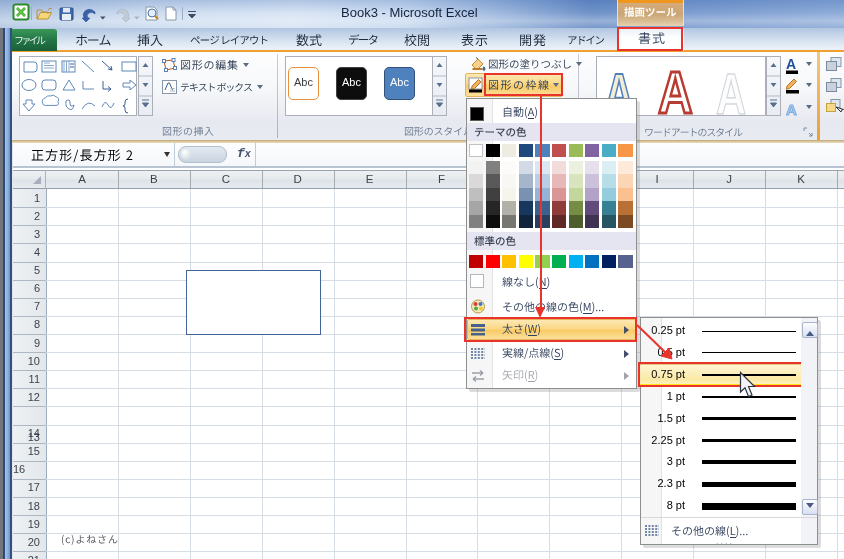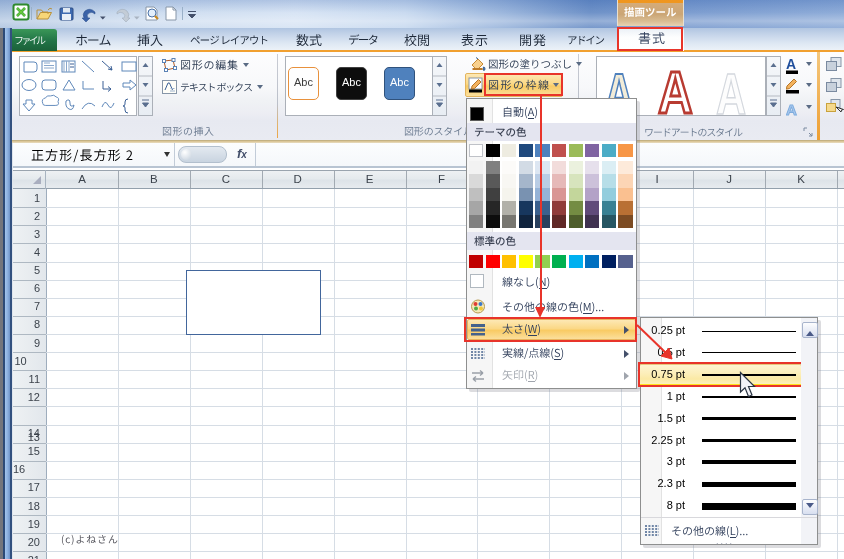--- a/index.html
+++ b/index.html
@@ -1,15 +1,16 @@
 <!DOCTYPE html>
 <html><head><meta charset="utf-8"><style>html,body{margin:0;padding:0;}*{box-sizing:border-box;}body{font-family:"Liberation Sans",sans-serif;}</style></head><body>
 <div style="position:relative;width:844px;height:559px;overflow:hidden;background:#fff">
 <div style="position:absolute;left:0;top:0;width:844px;height:28px;background:linear-gradient(90deg,#a9c0de 0%,#c8d9ee 18%,#d3e1f3 35%,#c3d6ee 48%,#8fadd8 60%,#5f86c2 70%,#6f93cb 82%,#82a3d4 100%)"></div>
 <div style="position:absolute;left:0;top:0;width:844px;height:28px;background:linear-gradient(180deg,rgba(70,110,180,0.25) 0%,rgba(255,255,255,0.1) 45%,rgba(255,255,255,0.35) 75%,rgba(255,255,255,0.15) 100%)"></div>
+<div style="position:absolute;left:341px;top:5px;width:200px;height:18px;font-size:13px;color:#16233f">Book3  -  Microsoft Excel</div>
 <svg style="position:absolute;left:12px;top:3px" width="200" height="22" fill="none">
 <rect x="1.5" y="1.5" width="15" height="15" rx="2" fill="#fff" stroke="#2e8a2e" stroke-width="2"></rect>
 <path d="M5 5 L13 13 M13 5 L5 13" stroke="#3aa33a" stroke-width="2.6"></path>
 <path d="M5 5 L13 13 M13 5 L5 13" stroke="#6cc93c" stroke-width="1.4"></path>
 <path d="M19.5 4 v13" stroke="#9ab0c8"></path>
 <path d="M25 16 l3.5 -6.5 h11 l-3.5 6.5 z" fill="#f7d678" stroke="#b8913c"></path>
 <path d="M25 16 v-9 h4.5 l1.5 2 h5 v2" fill="none" stroke="#b8913c"></path>
 <path d="M36 7 q2 -3 4 -1" stroke="#b8913c"></path>
 <rect x="48" y="5" width="13" height="12" rx="1" fill="#3e6ab0" stroke="#2c4d85"></rect>
 <rect x="51" y="5" width="7" height="4.5" fill="#dfe8f2"></rect>
@@ -329,21 +330,21 @@
         <path transform="translate(48.5,0) scale(0.0130,-0.0130)" d="M53 359H947V296H53ZM269 651H819V594H269ZM269 506H819V449H269ZM102 -7Q159 1 236 14Q312 26 398 41Q485 55 570 70L573 8Q493 -7 411 -21Q330 -36 255 -49Q180 -61 120 -72ZM500 342Q554 200 671 107Q788 14 963 -20Q955 -27 947 -38Q939 -49 931 -60Q924 -71 919 -82Q798 -53 705 1Q611 56 544 137Q478 218 437 325ZM844 285 901 246Q863 218 819 191Q774 163 729 138Q684 114 645 94L597 132Q636 151 681 178Q727 204 770 232Q813 260 844 285ZM231 799H850V739H302V332H231ZM230 339H302V-6L230 -15Z"></path>
         <path transform="translate(62.6,0) scale(0.0130,-0.0130)" d="M53 665H947V598H53ZM380 429H781V362H380ZM756 429H828Q828 429 828 423Q827 416 827 408Q827 400 825 394Q816 250 805 161Q794 71 780 23Q766 -25 746 -45Q729 -62 710 -69Q691 -76 662 -77Q637 -79 591 -78Q545 -77 494 -74Q493 -59 486 -40Q480 -20 469 -5Q524 -10 571 -11Q619 -13 638 -13Q655 -13 666 -11Q678 -8 686 -1Q702 14 714 59Q727 105 737 192Q747 279 755 417ZM365 628H443Q439 548 430 467Q421 385 402 305Q382 226 345 154Q308 82 247 22Q186 -38 95 -82Q86 -69 72 -53Q57 -36 44 -26Q131 14 189 70Q246 125 280 192Q314 259 331 333Q349 406 356 481Q362 556 365 628ZM460 841H532V635H460Z"></path>
         <path transform="translate(76.7,0) scale(0.0130,-0.0130)" d="M58 777H572V711H58ZM42 447H586V382H42ZM408 760H477V-78H408ZM175 760H242V440Q242 347 232 254Q223 161 191 75Q159 -11 92 -84Q86 -77 77 -68Q67 -59 57 -51Q47 -43 39 -38Q101 31 129 109Q158 187 166 272Q175 356 175 440ZM848 822 914 795Q878 750 830 706Q781 662 729 625Q677 587 626 559Q617 571 603 585Q589 599 575 609Q624 633 675 667Q726 702 772 742Q818 782 848 822ZM878 547 942 520Q904 472 853 425Q802 378 746 337Q689 297 635 267Q627 278 613 292Q598 307 585 317Q637 343 692 380Q747 417 796 461Q845 504 878 547ZM902 276 968 250Q926 181 865 120Q805 58 733 8Q661 -43 583 -78Q575 -65 561 -49Q547 -33 533 -22Q608 9 678 55Q748 100 806 157Q864 214 902 276Z"></path>
         <path transform="translate(94.8,0) scale(0.0130,-0.0130)" d="M45 0V50Q161 152 236 237Q310 321 346 393Q382 465 382 528Q382 570 367 604Q352 637 322 657Q291 676 244 676Q199 676 160 651Q121 627 90 590L40 638Q84 687 135 716Q185 746 255 746Q320 746 367 719Q414 692 440 644Q466 596 466 531Q466 457 430 382Q393 307 327 229Q262 150 174 67Q203 70 234 72Q266 74 294 74H501V0Z"></path>
       </g>
     </svg>
 <div style="position:absolute;left:164px;top:152px;width:0;height:0;border:3.5px solid transparent;border-top:5px solid #333"></div>
 <div style="position:absolute;left:174px;top:143px;width:1px;height:23px;background:#c2ccd8"></div>
 <div style="position:absolute;left:178px;top:146px;width:49px;height:17px;background:linear-gradient(180deg,#e3e9f0,#c9d4e0);border-radius:8px;border:1px solid #b2bfcd"></div>
 <div style="position:absolute;left:181px;top:149px;width:11px;height:11px;background:radial-gradient(circle at 35% 30%,#ffffff,#c2cedb);border-radius:6px"></div>
-<div style="position:absolute;left:237px;top:146px;font-size:13px;font-style:italic;font-family:Liberation Sans, sans-serif;font-weight:bold;color:#44506b">f<span style="font-size:10px">x</span></div>
+<div style="position:absolute;left:237px;top:146px;font-size:13px;font-style:italic;font-family:Liberation Mono, monospace;font-weight:bold;color:#44506b">f<span style="font-size:10px">x</span></div>
 <div style="position:absolute;left:255px;top:143px;width:1px;height:23px;background:#c2ccd8"></div>
 <div style="position:absolute;left:0;top:28px;width:3px;height:531px;background:#73757c"></div>
 <div style="position:absolute;left:3px;top:28px;width:2px;height:531px;background:#2c4a77"></div>
 <div style="position:absolute;left:5px;top:28px;width:5px;height:531px;background:linear-gradient(90deg,#a3c4ec,#8db1e0 50%,#6f94c9)"></div>
 <div style="position:absolute;left:10px;top:28px;width:2px;height:531px;background:#33517f"></div>
 <div style="position:absolute;left:12px;top:143px;width:1px;height:416px;background:#dfe5ec"></div>
 <div style="position:absolute;left:13px;top:170px;width:831px;height:19px;background:linear-gradient(180deg,#eef1f3 0%,#e5eaed 45%,#dde3e8 55%,#e7ebef 100%);border-top:1px solid #9aa4ae;border-bottom:1px solid #93a0ac"></div>
 <div style="position:absolute;left:13px;top:170px;width:33px;height:19px;border-right:1px solid #a8b4c0"></div>
 <div style="position:absolute;left:33px;top:176px;width:0;height:0;border-left:8px solid transparent;border-bottom:8px solid #a9aebf"></div>
 <div style="position:absolute;left:46px;top:189px;width:798px;height:370px;background:#fff"></div>
@@ -404,21 +405,21 @@
 <div style="position:absolute;left:13px;top:315.8px;width:33px;height:1px;background:#aeb8c2"></div>
 <div style="position:absolute;left:13px;top:300.2px;width:27px;text-align:right;font-size:11px;color:#3c434c">7</div>
 <div style="position:absolute;left:46px;top:334.0px;width:800px;height:1px;background:#d6dde5"></div>
 <div style="position:absolute;left:13px;top:334.0px;width:33px;height:1px;background:#aeb8c2"></div>
 <div style="position:absolute;left:13px;top:318.3px;width:27px;text-align:right;font-size:11px;color:#3c434c">8</div>
 <div style="position:absolute;left:46px;top:352.1px;width:800px;height:1px;background:#d6dde5"></div>
 <div style="position:absolute;left:13px;top:352.1px;width:33px;height:1px;background:#aeb8c2"></div>
 <div style="position:absolute;left:13px;top:336.5px;width:27px;text-align:right;font-size:11px;color:#3c434c">9</div>
 <div style="position:absolute;left:46px;top:370.2px;width:800px;height:1px;background:#d6dde5"></div>
 <div style="position:absolute;left:13px;top:370.2px;width:33px;height:1px;background:#aeb8c2"></div>
-<div style="position:absolute;left:7px;top:354.6px;width:27px;text-align:center;font-size:11px;color:#3c434c">10</div>
+<div style="position:absolute;left:13px;top:354.6px;width:27px;text-align:right;font-size:11px;color:#3c434c">10</div>
 <div style="position:absolute;left:46px;top:388.3px;width:800px;height:1px;background:#d6dde5"></div>
 <div style="position:absolute;left:13px;top:388.3px;width:33px;height:1px;background:#aeb8c2"></div>
 <div style="position:absolute;left:13px;top:372.7px;width:27px;text-align:right;font-size:11px;color:#3c434c">11</div>
 <div style="position:absolute;left:46px;top:406.4px;width:800px;height:1px;background:#d6dde5"></div>
 <div style="position:absolute;left:13px;top:406.4px;width:33px;height:1px;background:#aeb8c2"></div>
 <div style="position:absolute;left:13px;top:390.8px;width:27px;text-align:right;font-size:11px;color:#3c434c">12</div>
 <div style="position:absolute;left:46px;top:424.6px;width:800px;height:1px;background:#d6dde5"></div>
 <div style="position:absolute;left:13px;top:424.6px;width:33px;height:1px;background:#aeb8c2"></div>
 <div style="position:absolute;left:13px;top:431px;width:27px;text-align:right;font-size:11px;color:#3c434c">13</div>
 <div style="position:absolute;left:46px;top:442.7px;width:800px;height:1px;background:#d6dde5"></div>

